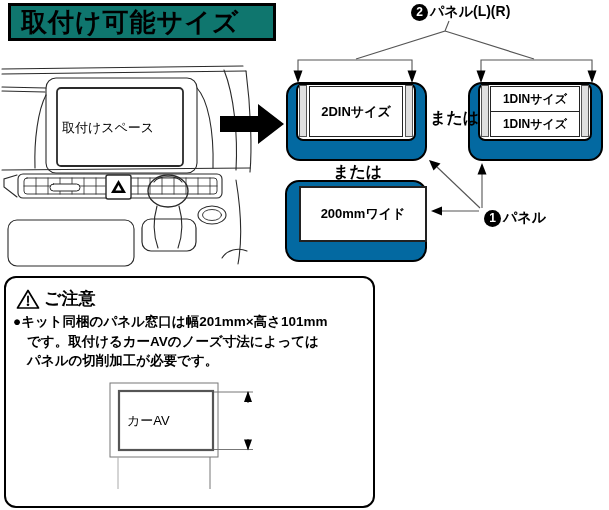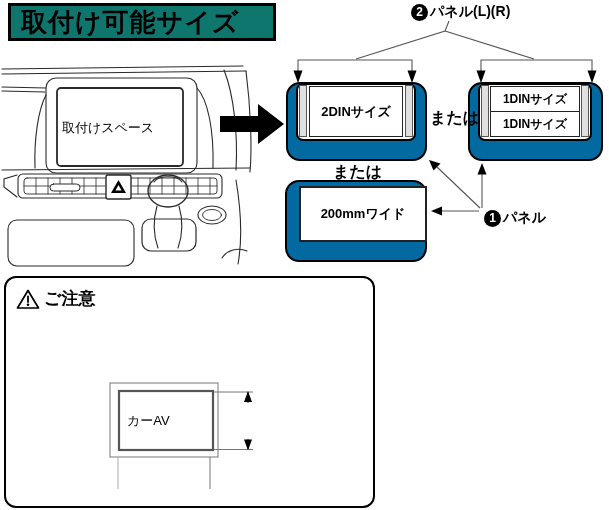--- a/index.html
+++ b/index.html
@@ -170,15 +170,20 @@
 
   <div class="abs caution-box"></div>
   <div class="abs caution-head">
     <svg width="24" height="22" viewBox="0 0 24 22">
       <path d="M12,2.5 L22.5,20 H1.5 Z" fill="none" stroke="#000" stroke-width="1.7" stroke-linejoin="round"></path>
       <path d="M12,8.5 V14" stroke="#000" stroke-width="1.8" stroke-linecap="round"></path>
       <circle cx="12" cy="16.8" r="1.3" fill="#000"></circle>
     </svg>
     <span class="caution-head-text">ご注意</span>
   </div>
+  <div class="abs caution-note">
+    <div>●キット同梱のパネル窓口は幅201mm×高さ101mm</div>
+    <div class="cont">です。取付けるカーAVのノーズ寸法によっては</div>
+    <div class="cont">パネルの切削加工が必要です。</div>
+  </div>
   <div class="abs fig-device-label">カーAV</div>
 
 </div>
 
 </body></html>

